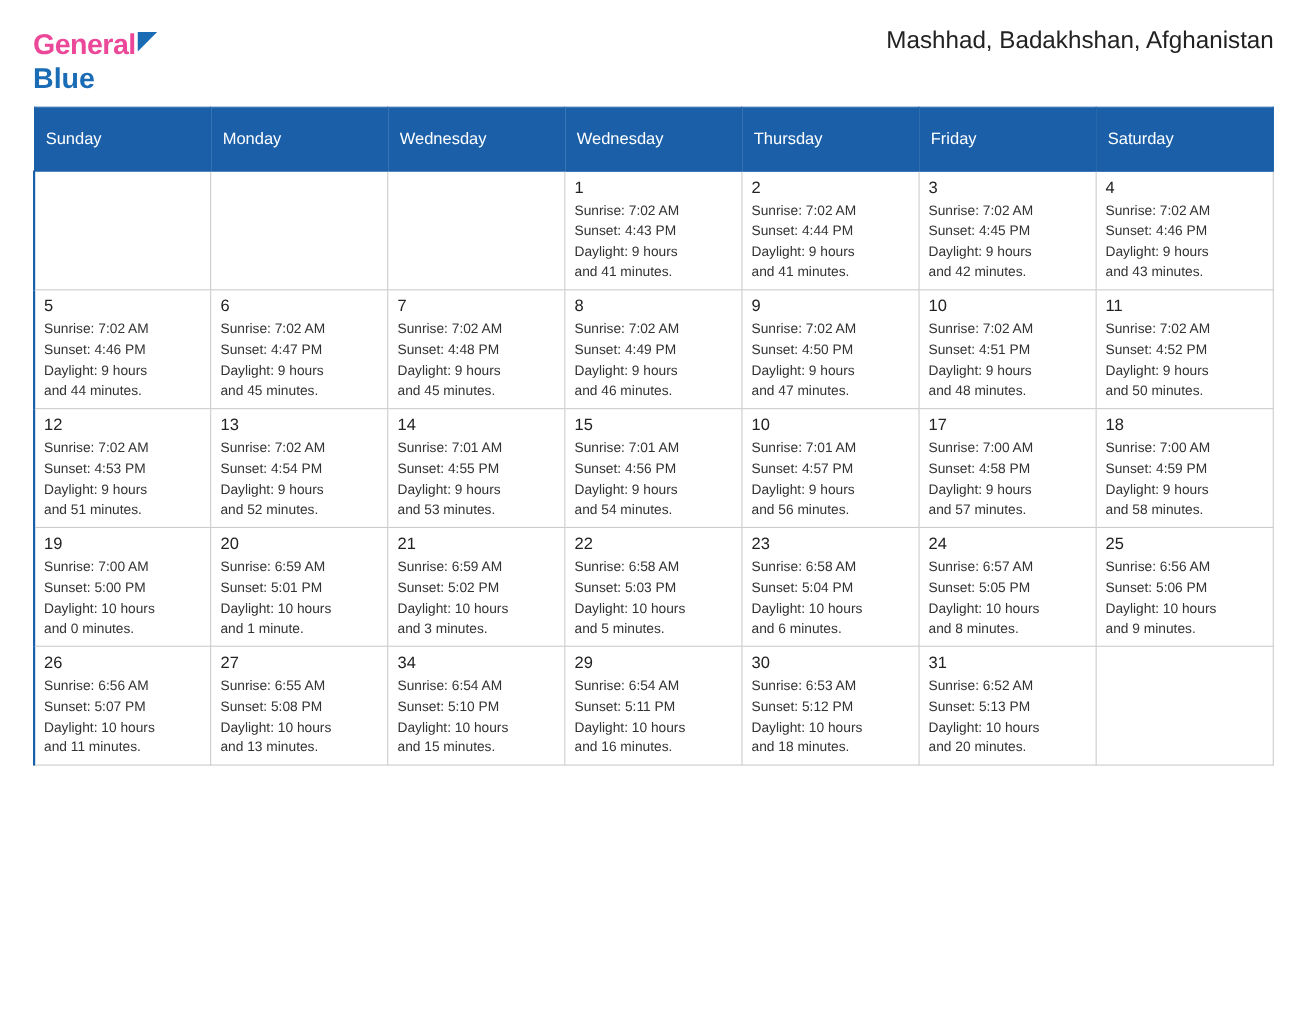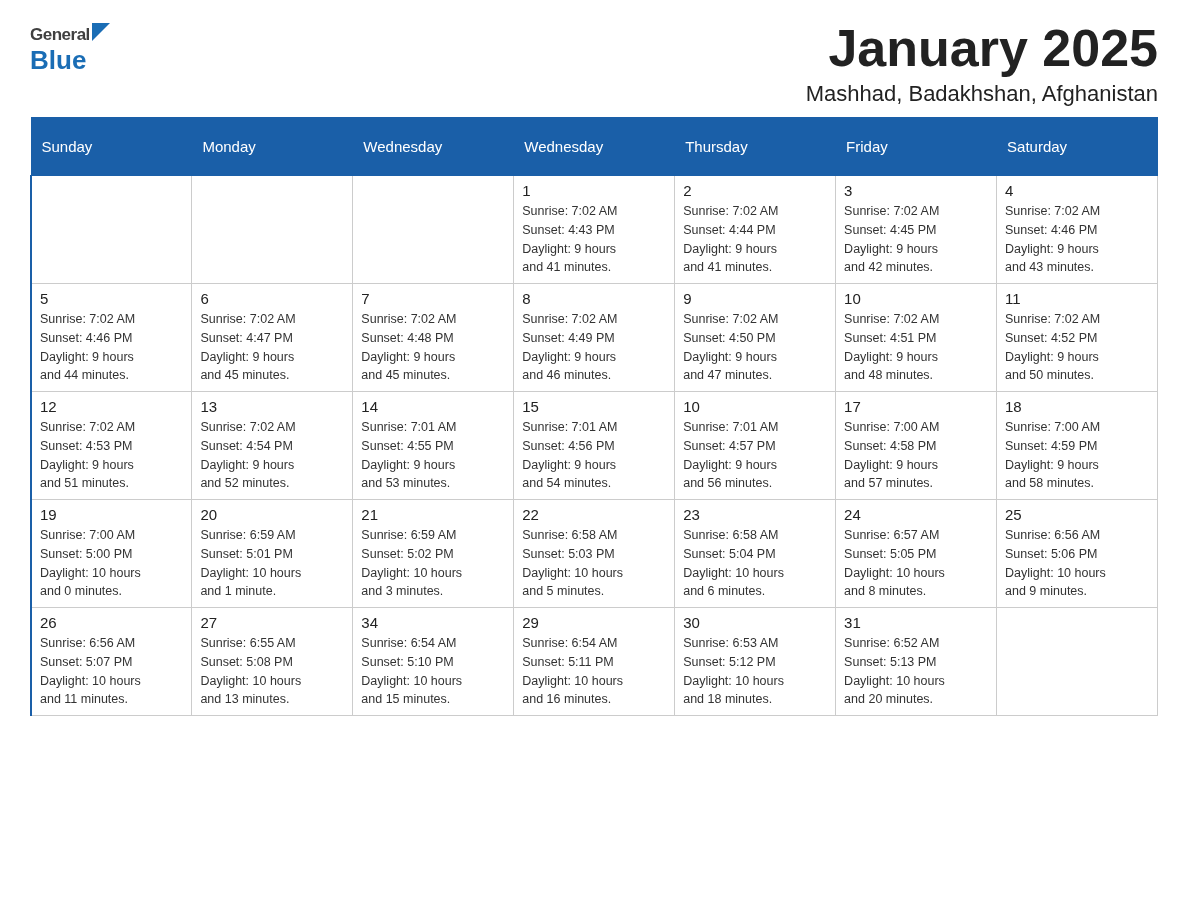--- a/index.html
+++ b/index.html
@@ -82,31 +82,30 @@
       display: flex;
       align-items: center;
     }
   </style>
 </head>
 <body>
 
 <div class="header">
   <div class="logo">
     <div class="logo-row">
-      <span style="font-size:17px;font-weight:bold;color:#404040;letter-spacing:-0.5px;">General</span>
+      <span style="font-size:26px;font-weight:bold;color:#ec4899;letter-spacing:-0.5px;">General</span>
       <svg width="18" height="18" viewBox="0 0 18 18" style="margin-left:2px;margin-top:-6px;">
         <polygon points="0,0 18,0 0,18" fill="#1a6db5"></polygon>
       </svg>
     </div>
     <div>
       <span style="font-size:26px;font-weight:bold;color:#1a6db5;">Blue</span>
     </div>
   </div>
   <div class="title-block">
-    <h1>January 2025</h1>
     <h2>Mashhad, Badakhshan, Afghanistan</h2>
   </div>
 </div>
 
 <table class="calendar">
   <thead>
     <tr>
     <th>Sunday</th>
         <th>Monday</th>
         <th>Wednesday</th>

